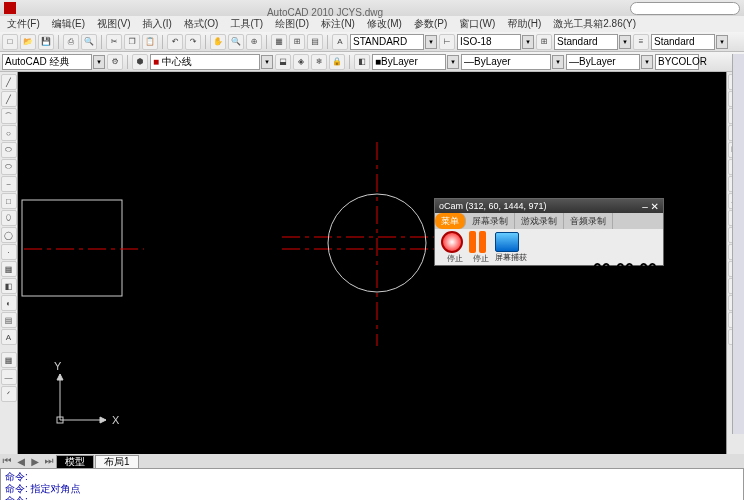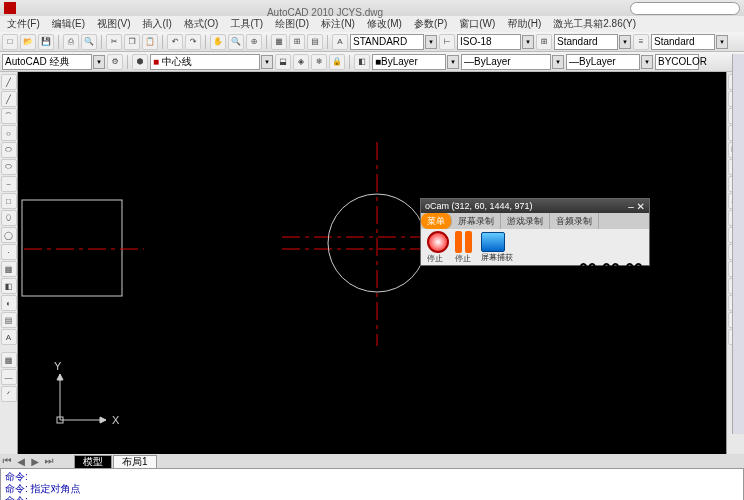--- a/index.html
+++ b/index.html
@@ -25,36 +25,36 @@
 
 .canvas-wrap { flex: 1; position: relative; background: #000; }
 .canvas-wrap svg { position: absolute; inset: 0; width: 100%; height: 100%; }
 
 .righttools { width: 18px; background: #e8e8e8; border-left: 1px solid #999; display: flex; flex-direction: column; padding-top: 2px; }
 .righttools .tbtn { width: 16px; height: 16px; margin: 0 auto 1px; }
 
 .tabsbar { height: 14px; background: #ddd; display: flex; align-items: center; font-size: 10px; }
 .tabsbar .arrow { width: 14px; text-align: center; color: #666; }
 .tabsbar .tab { padding: 0 8px; background: #f8f8f8; border: 1px solid #999; border-bottom: none; margin-right: 1px; height: 13px; line-height: 12px; }
-.tabsbar .tab.active { background: #000; color: #fff; margin-left: 18px; }
+.tabsbar .tab.active { background: #000; color: #fff; }
 
 .cmdline { height: 38px; background: #fff; border: 1px solid #999; font-size: 10px; padding: 2px 4px; color: #00a; line-height: 12px; white-space: pre-line; }
 
-.ocam { position: absolute; left: 420px; top: 198px; width: 230px; height: 68px; background: #ececec; border: 1px solid #666; box-shadow: 3px 3px 8px rgba(0,0,0,.5); }
+.ocam { position: absolute; left: 434px; top: 198px; width: 230px; height: 68px; background: #ececec; border: 1px solid #666; box-shadow: 3px 3px 8px rgba(0,0,0,.5); }
 .ocam-title { height: 14px; background: linear-gradient(#555,#333); color: #fff; font-size: 9px; display: flex; align-items: center; padding: 0 4px; }
 .ocam-title .close { margin-left: auto; font-size: 10px; }
 .ocam-tabs { height: 16px; background: #ccc; display: flex; font-size: 9px; }
 .ocam-tabs .ot { padding: 0 6px; line-height: 16px; color: #333; border-right: 1px solid #aaa; }
 .ocam-tabs .ot.active { background: #ff8c00; color: #fff; border-radius: 7px; }
 .ocam-body { display: flex; align-items: center; height: 36px; gap: 6px; padding: 2px 6px; }
 .ocam-body .recbtn { width: 22px; height: 22px; border-radius: 50%; background: radial-gradient(#fff,#f00); border: 2px solid #a00; }
 .ocam-body .pausebtn { width: 20px; height: 22px; display: flex; gap: 3px; }
 .ocam-body .pausebtn span { width: 7px; background: #f60; border-radius: 2px; }
 .ocam-body .capbtn { width: 24px; height: 20px; background: linear-gradient(#6cf,#06c); border: 1px solid #048; border-radius: 2px; }
-.ocam-body .lbl { font-size: 8px; text-align: left; color: #333; }
+.ocam-body .lbl { font-size: 8px; text-align: right; color: #333; }
 .ocam-body .time { margin-left: auto; font: bold 16px Arial; color: #000; margin-top: 46px; }
 
 .rightdock { position: absolute; top: 54px; right: 0; width: 12px; height: 380px; background: #dcdce6; border-left: 1px solid #aaa; }
 .searchbox { margin-left: auto; width: 110px; height: 13px; background: #fff; border: 1px solid #999; border-radius: 7px; }
 </style>
 </head>
 <body>
 
 <div class="titlebar">
   <div class="logo"></div>

